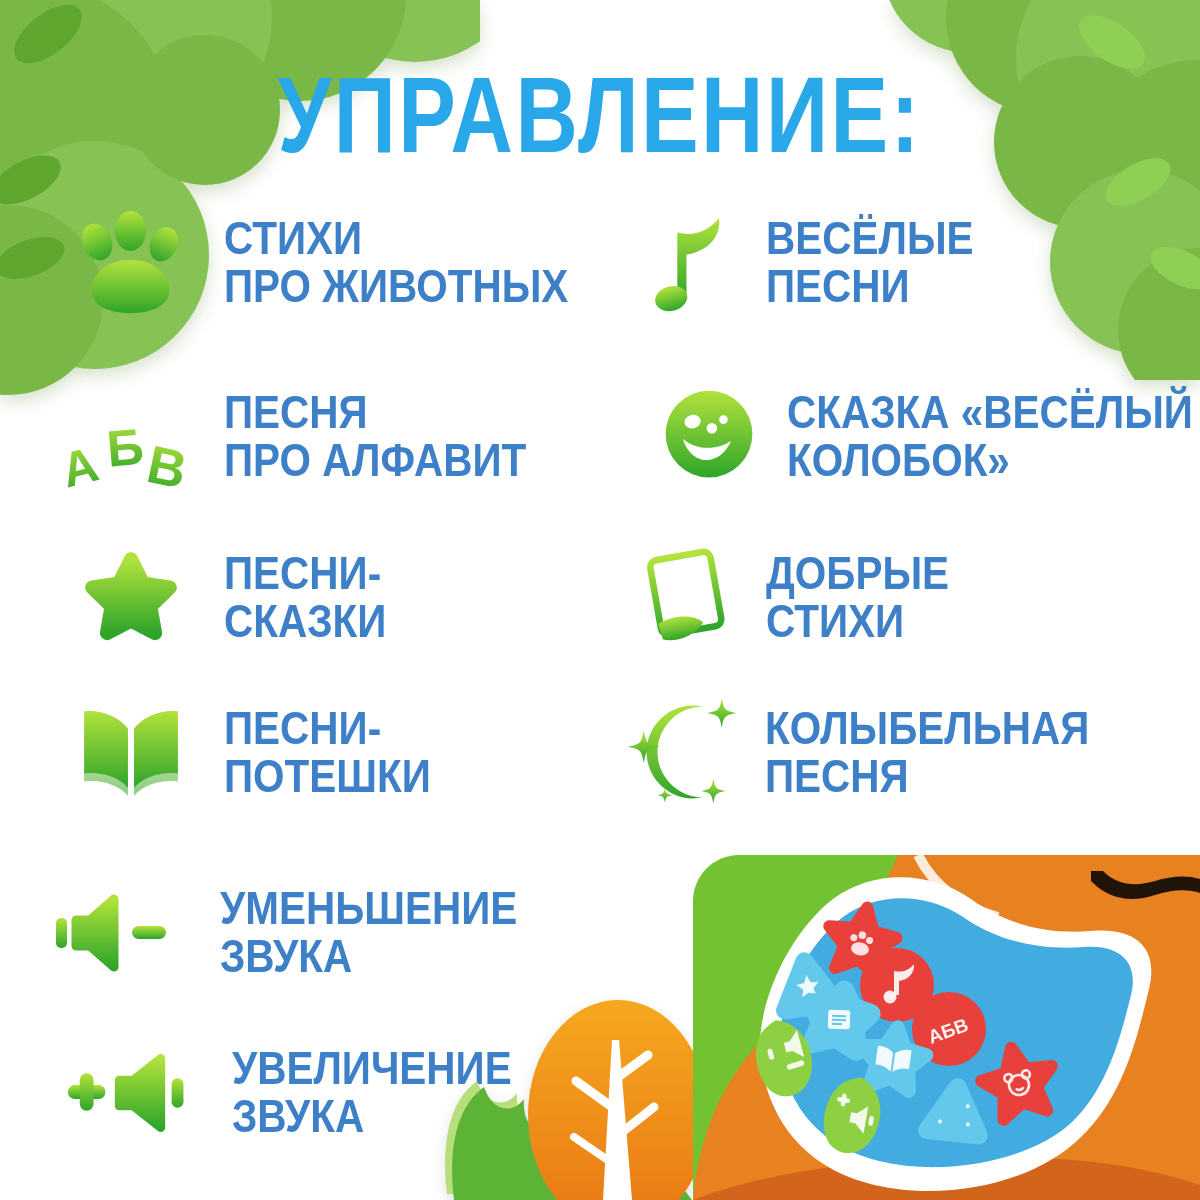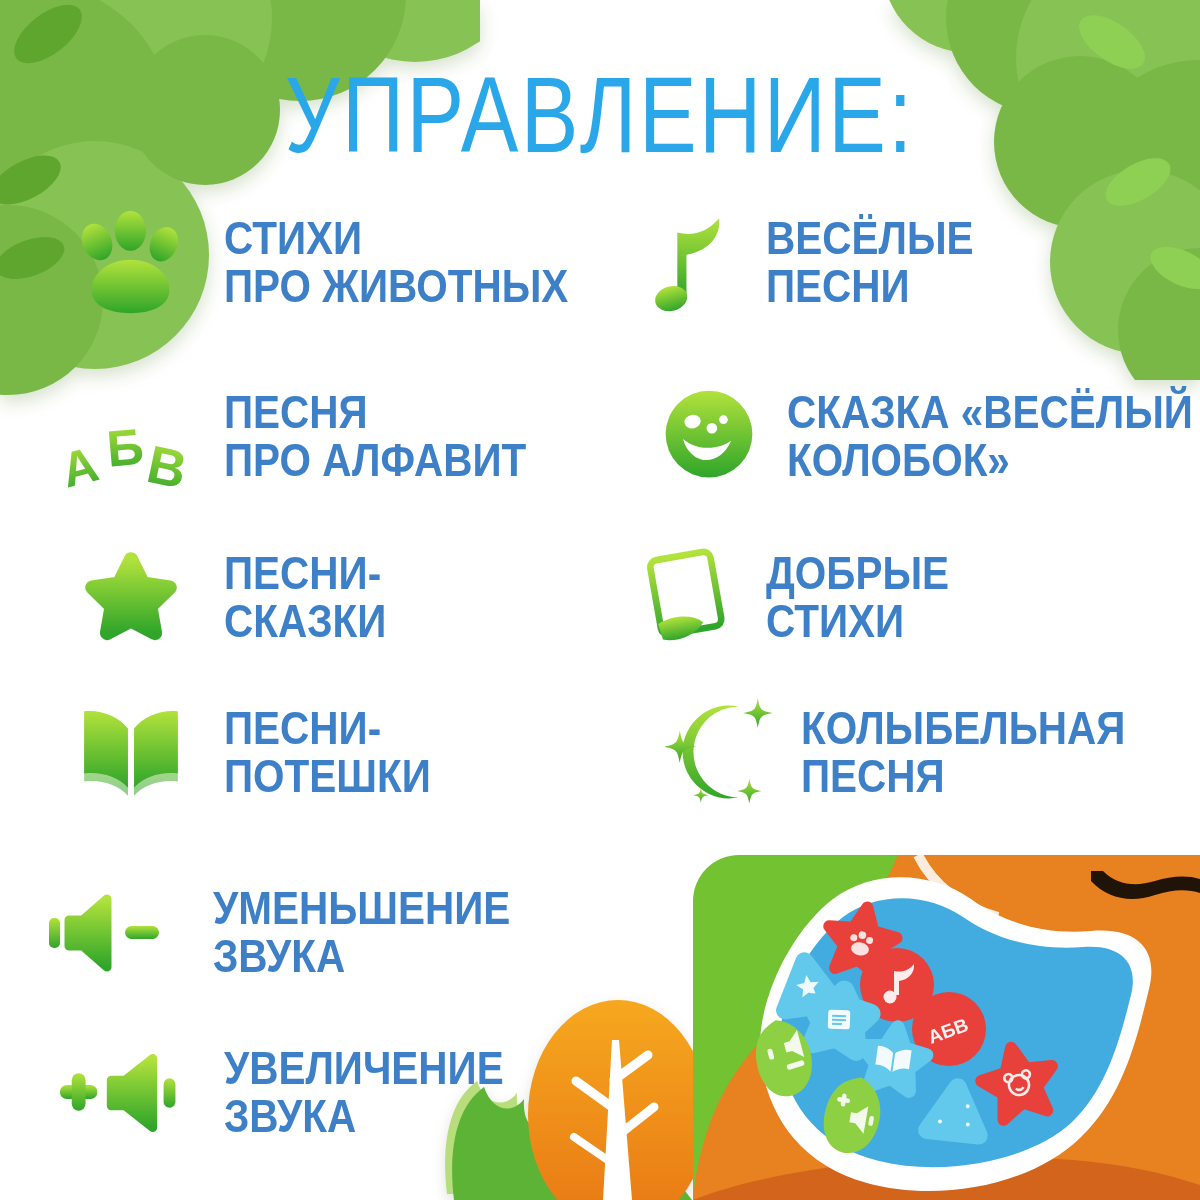--- a/index.html
+++ b/index.html
@@ -3,21 +3,21 @@
 <meta charset="utf-8">
 <style>
   html,body{margin:0;padding:0;}
   body{
     width:1200px;height:1200px;position:relative;overflow:hidden;
     background:#ffffff;font-family:"Liberation Sans",sans-serif;
   }
   .abs{position:absolute;}
   .title{
     position:absolute;top:52px;left:0;right:0;margin:0;text-align:center;
-    color:var(--title_blue);font-weight:400;font-size:108px;
+    color:var(--title_blue);font-weight:700;font-size:108px;
   }
   .title span{display:inline-block;transform:scaleX(.8);letter-spacing:3px;white-space:nowrap;}
   .feature{position:absolute;display:flex;align-items:center;height:128px;}
   .icon-box{display:flex;align-items:center;justify-content:center;flex:0 0 auto;}
   .feature.colL .icon-box{width:158px;}
   .feature.colR .icon-box{width:128px;}
   .label{
     margin-left:14px;color:var(--label_blue);font-weight:700;font-size:46px;
     line-height:1.05;transform:scaleX(.88);transform-origin:left center;white-space:nowrap;
   }
@@ -126,35 +126,35 @@
       <path d="M55,32 C46,20 28,13 12,15 L12,76 C28,74 45,79 55,90 Z" fill="url(#gicon)"></path>
       <path d="M61,32 C70,20 88,13 104,15 L104,76 C88,74 71,79 61,90 Z" fill="url(#gicon)"></path>
     </svg>
   </div>
   <div class="label">
     <span>ПЕСНИ-</span>
       <span>ПОТЕШКИ</span>
   </div>
 </div>
 
-<div class="feature colL" style="left:41px;top:868px">
+<div class="feature colL" style="left:48px;top:868px">
   <div class="icon-box">
     <svg width="150" height="100" viewBox="0 0 150 100">
       <rect x="4" y="36" width="11" height="30" rx="5" fill="url(#gicon)"></rect>
       <polygon points="24,38 38,38 62,17 62,85 38,64 24,64" fill="url(#gicon)" stroke="url(#gicon)" stroke-width="9" stroke-linejoin="round"></polygon>
       <rect x="80" y="44" width="34" height="13" rx="6.5" fill="url(#gicon)"></rect>
     </svg>
   </div>
   <div class="label">
     <span>УМЕНЬШЕНИЕ</span>
       <span>ЗВУКА</span>
   </div>
 </div>
 
-<div class="feature colL" style="left:52px;top:1028px">
+<div class="feature colL" style="left:60px;top:1028px">
   <div class="icon-box">
     <svg width="158" height="100" viewBox="0 0 160 100">
       <rect x="8" y="43" width="38" height="14" rx="7" fill="url(#gicon)"></rect>
       <rect x="20" y="31" width="14" height="38" rx="7" fill="url(#gicon)"></rect>
       <polygon points="60,38 74,38 102,16 102,86 74,64 60,64" fill="url(#gicon)" stroke="url(#gicon)" stroke-width="9" stroke-linejoin="round"></polygon>
       <rect x="113" y="36" width="12" height="30" rx="6" fill="url(#gicon)"></rect>
     </svg>
   </div>
   <div class="label">
     <span>УВЕЛИЧЕНИЕ</span>
@@ -202,21 +202,21 @@
         <path d="M24,76 C40,70 58,72 68,82 C58,94 38,97 26,92 Z" fill="url(#gicon)"></path>
       </g>
     </svg>
   </div>
   <div class="label">
     <span>ДОБРЫЕ</span>
       <span>СТИХИ</span>
   </div>
 </div>
 
-<div class="feature colR" style="left:659px;top:688px">
+<div class="feature colR" style="left:623px;top:688px">
   <div class="icon-box">
     <svg width="116" height="116" viewBox="0 0 110 110">
       <path d="M70,12 A44,44 0 1 0 70,98 A35,35 0 1 1 70,12 Z" fill="url(#gicon)"></path>
       <path transform="translate(14,50) scale(1.1)" d="M0,-14 C2,-3 3,-2 14,0 C3,2 2,3 0,14 C-2,3 -3,2 -14,0 C-3,-2 -2,-3 0,-14 Z" fill="url(#gicon)"></path>
       <path transform="translate(88,18)" d="M0,-14 C2,-3 3,-2 14,0 C3,2 2,3 0,14 C-2,3 -3,2 -14,0 C-3,-2 -2,-3 0,-14 Z" fill="url(#gicon)"></path>
       <path transform="translate(80,92) scale(.85)" d="M0,-14 C2,-3 3,-2 14,0 C3,2 2,3 0,14 C-2,3 -3,2 -14,0 C-3,-2 -2,-3 0,-14 Z" fill="url(#gicon)"></path>
       <path transform="translate(34,96) scale(.5)" d="M0,-14 C2,-3 3,-2 14,0 C3,2 2,3 0,14 C-2,3 -3,2 -14,0 C-3,-2 -2,-3 0,-14 Z" fill="url(#gicon)"></path>
     </svg>
   </div>
   <div class="label">

